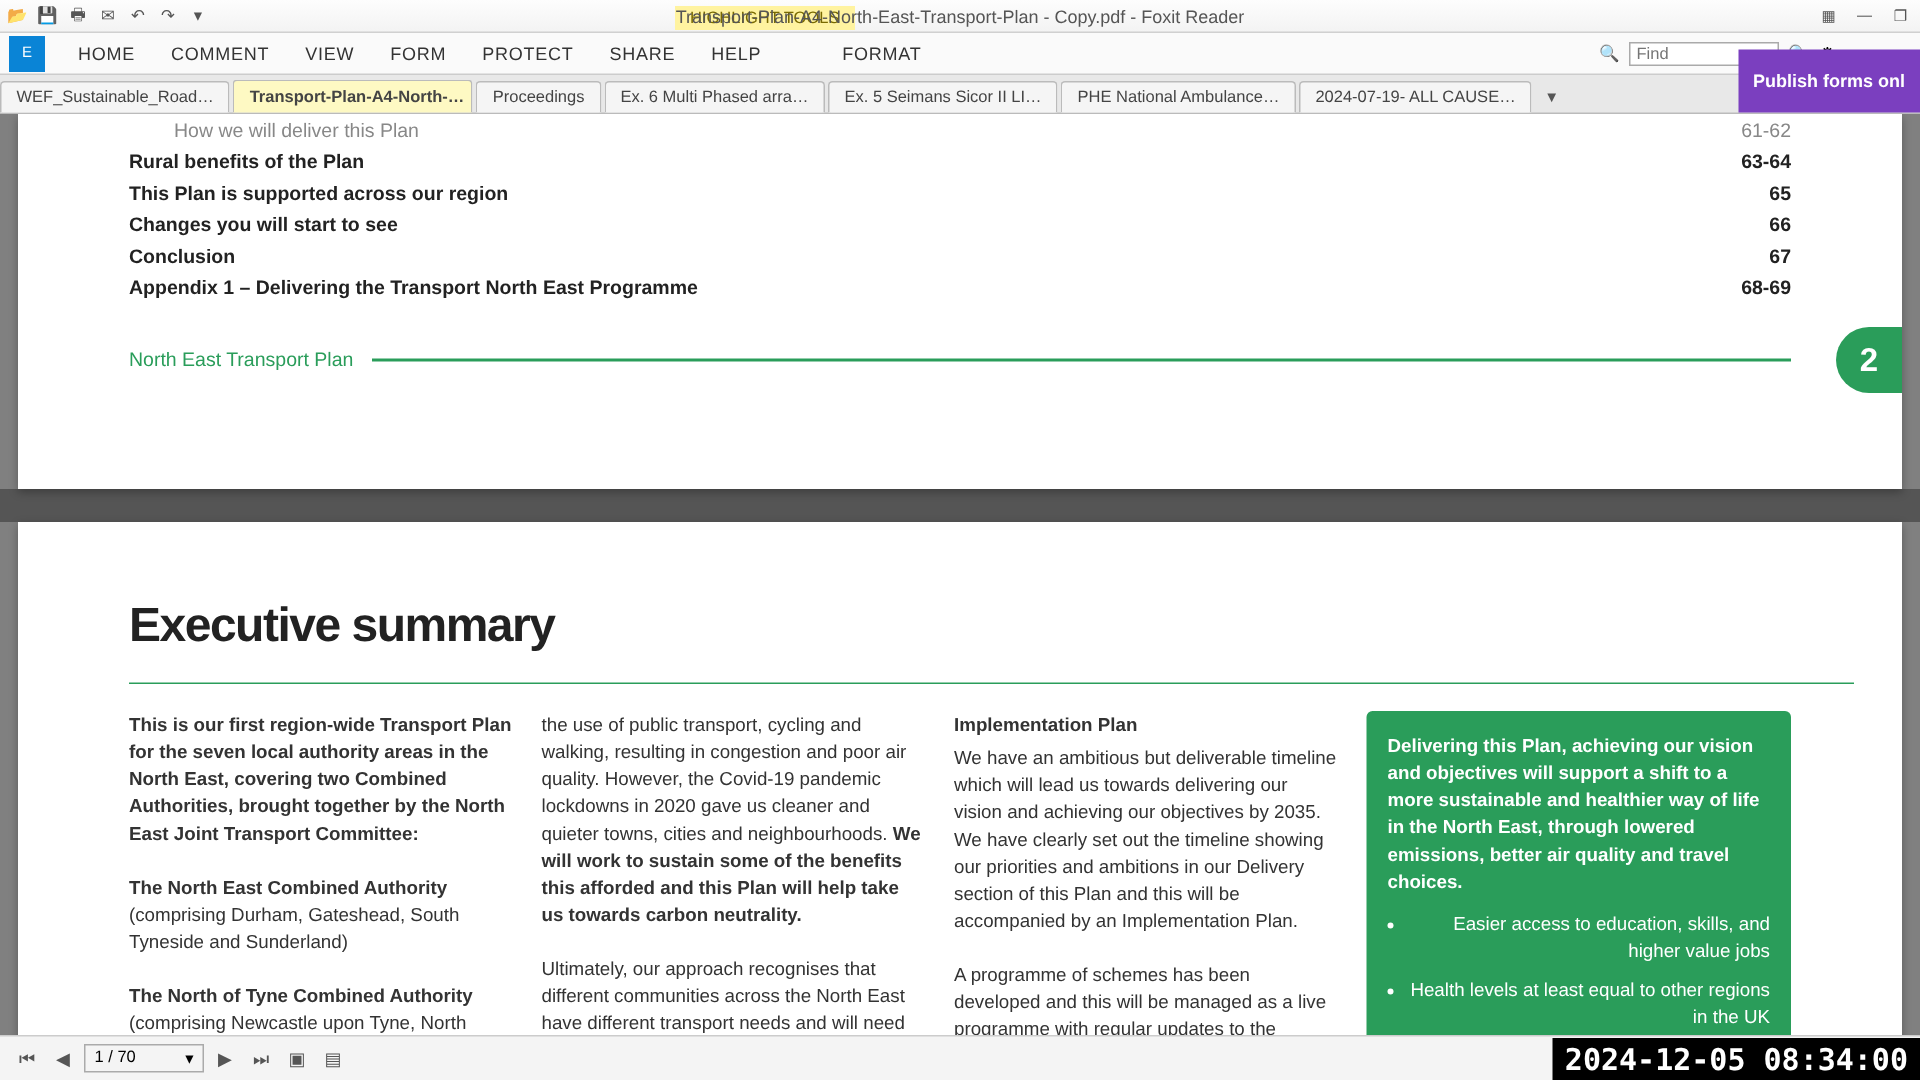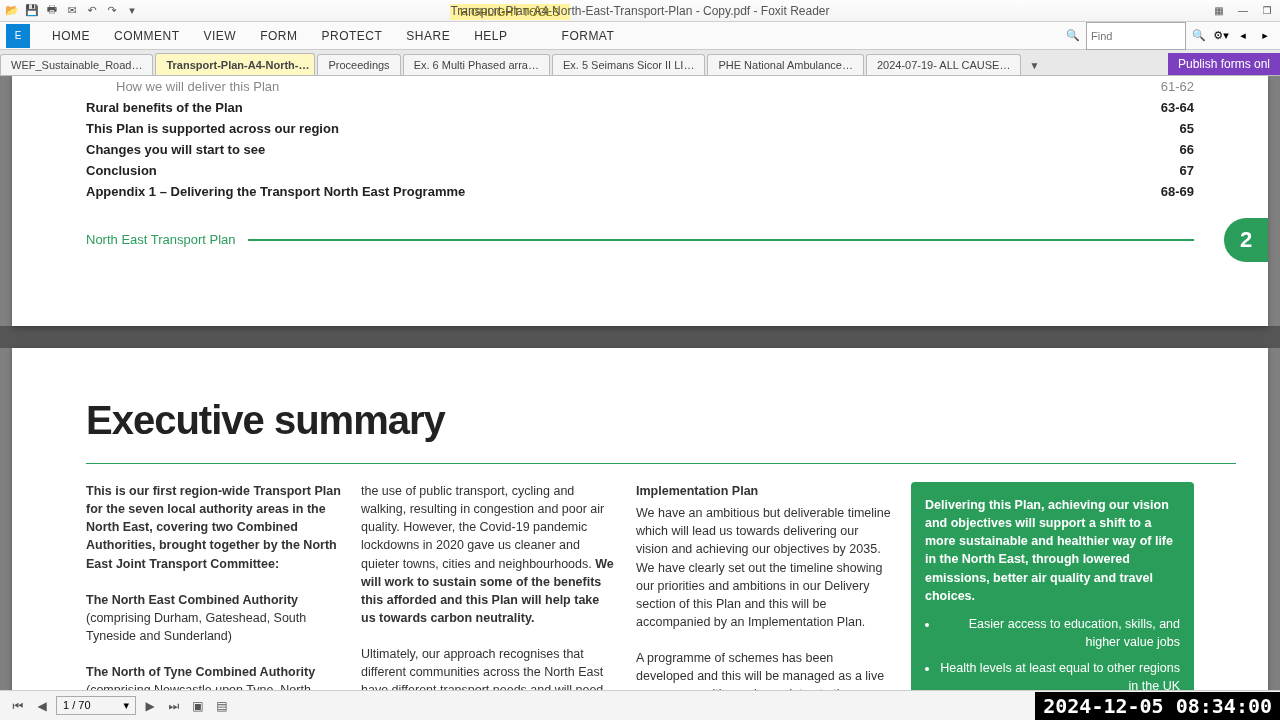--- a/index.html
+++ b/index.html
@@ -9,42 +9,42 @@
 .titlebar .qat span { width:16px; height:16px; display:inline-flex; align-items:center; justify-content:center; font-size:11px; color:#555; cursor:pointer; }
 .titlebar .highlight-tools { position:absolute; left:450px; top:4px; background:#fff3a0; padding:2px 10px; font-size:11px; color:#7a6a00; }
 .titlebar .app-title { position:absolute; left:50%; transform:translateX(-50%); font-size:12px; color:#555; }
 .titlebar .win-btns { margin-left:auto; display:flex; gap:6px; }
 .titlebar .win-btns span { width:18px; height:14px; display:inline-flex; align-items:center; justify-content:center; font-size:10px; cursor:pointer; color:#555; }
 .ribbon { height:28px; background:#fafafa; border-bottom:1px solid #ccc; display:flex; align-items:center; padding:0 6px; }
 .ribbon .file-btn { background:#0a84d6; color:#fff; width:24px; height:24px; display:flex; align-items:center; justify-content:center; margin-right:10px; font-size:10px; }
 .ribbon .rtab { padding:0 12px; font-size:12px; color:#333; height:28px; display:flex; align-items:center; cursor:pointer; letter-spacing:.5px; }
 .ribbon .spacer { flex:1; }
 .ribbon .find { display:flex; align-items:center; gap:4px; }
-.ribbon .find input { width:100px; height:28px; border:1px solid #aaa; padding:0 4px; font-size:11px; }
+.ribbon .find input { width:100px; height:16px; border:1px solid #aaa; padding:0 4px; font-size:11px; }
 .ribbon .find .icon { width:18px; height:18px; display:flex; align-items:center; justify-content:center; font-size:11px; }
 .doctabs { height:26px; background:#e8e8e8; display:flex; align-items:flex-end; border-bottom:1px solid #bbb; position:relative; }
 .doctabs .dtab { border:1px solid #bbb; border-bottom:none; padding:4px 10px; font-size:11px; color:#444; background:#f5f5f5; margin-right:2px; max-width:160px; white-space:nowrap; overflow:hidden; text-overflow:ellipsis; display:flex; align-items:center; gap:6px; border-radius:3px 3px 0 0; cursor:pointer; }
 .doctabs .dtab.active { background:#fef9c3; font-weight:bold; }
 .doctabs .dtab .close { font-size:11px; color:#666; }
-.doctabs .publish { margin-left:auto; background:#7b3fbf; color:#fff; padding:4px 10px; font-size:12px; font-weight:normal; }
+.doctabs .publish { margin-left:auto; background:#7b3fbf; color:#fff; padding:14px 10px; font-size:12px; font-weight:bold; }
 .doctabs .chev { padding:4px 6px; font-size:10px; color:#555; }
 .viewer { position:absolute; top:76px; bottom:30px; left:0; right:0; background:#808080; overflow:hidden; }
 .page { background:#fff; margin:0 auto; width:1256px; box-shadow:0 2px 6px rgba(0,0,0,.3); position:relative; }
 .page1 { height:250px; padding:0 74px 20px; }
 .toc-row { display:flex; font-size:13px; color:#222; padding:3px 0; font-weight:bold; }
 .toc-row.gray { color:#888; font-weight:normal; }
 .toc-row .t { flex:1; }
 .toc-row .p { width:60px; text-align:right; }
 .footer-line { display:flex; align-items:center; margin-top:30px;justify-content:flex-end; }
 .footer-line .lbl { color:#2a9d5a; font-size:13px; margin-right:12px; }
 .footer-line .line { flex:1; height:2px; background:#2a9d5a; }
 .footer-line .badge { width:44px; height:44px; background:#2a9d5a; color:#fff; border-radius:22px 0 0 22px; display:flex; align-items:center; justify-content:center; font-size:22px; font-weight:bold; position:absolute; right:0; }
 .gap { height:22px; background:#555; }
 .page2 { min-height:500px; padding:50px 74px 20px; }
-.h-exec { font-size:40px; font-weight:900; color:#222; margin-bottom:20px; letter-spacing:-1px; }
+.h-exec { font-size:32px; font-weight:900; color:#222; margin-bottom:20px; letter-spacing:-1px; }
 .rule { height:1px; background:#2a9d5a; margin-bottom:18px; width:1150px; }
 .cols { display:flex; gap:20px; font-size:12.5px; color:#333; line-height:1.45; }
 .col { flex:1; }
 .col.box { background:#2a9d5a; color:#fff; padding:14px; border-radius:4px; font-size:12.5px; }
 .col.box ul { margin:10px 0 0 14px;text-align:right; }
 .col.box li { margin-bottom:8px; }
 .col b { font-weight:bold; }
 .subhead { font-weight:bold; margin-bottom:4px; }
 .statusbar { position:absolute; bottom:0; left:0; right:0; height:30px; background:#f4f4f4; border-top:1px solid #ccc; display:flex; align-items:center; padding:0 8px; gap:8px; }
 .statusbar .nav { display:flex; align-items:center; gap:4px; margin:0 auto; }

